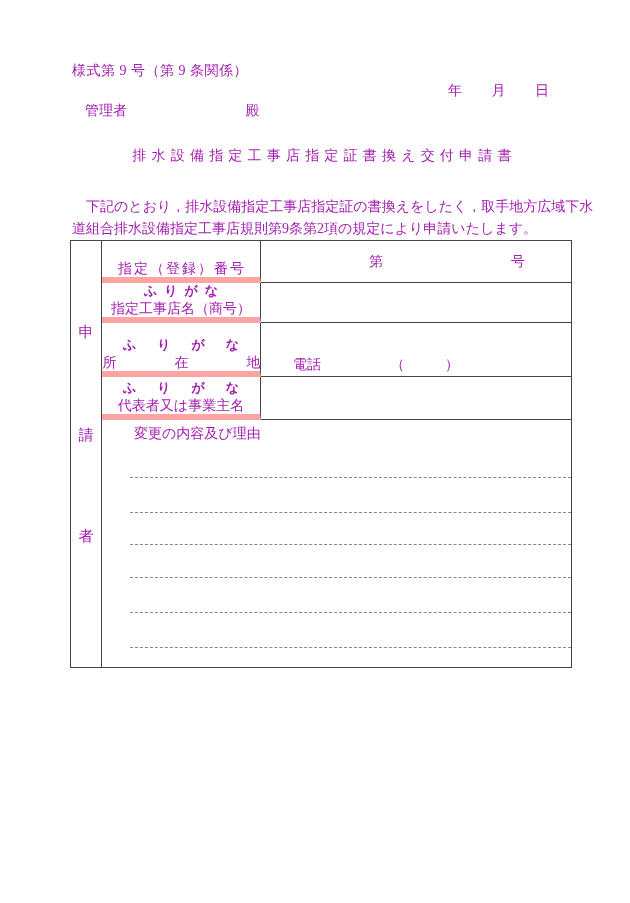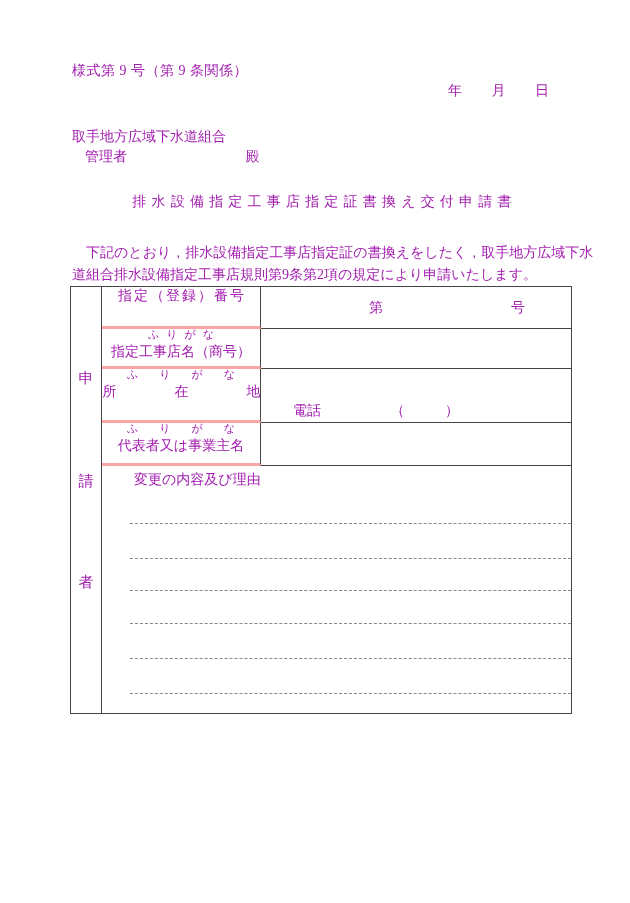--- a/index.html
+++ b/index.html
@@ -84,44 +84,45 @@
     font-size: 15px;
     line-height: 15px;
   }
   .applicant-char.c0 { top: 84px; }
   .applicant-char.c1 { top: 187px; }
   .applicant-char.c2 { top: 288px; }
 
   .label-cell {
     grid-column: 2;
     border-right: 1px solid #444;
-    border-bottom: 3px solid #fca5a5;
+    border-bottom: 6px solid #fca5a5;
     display: flex;
     flex-direction: column;
     align-items: center;
-    justify-content: flex-start;
+    justify-content: flex-end;
   }
   .value-cell {
     grid-column: 3;
     border-bottom: 1px solid #444;
     position: relative;
   }
   .r1 { grid-row: 1; }
   .r2 { grid-row: 2; }
   .r3 { grid-row: 3; }
   .r4 { grid-row: 4; }
 
   .main-label { line-height: 17px; white-space: nowrap; }
   .ls2 { letter-spacing: 2px; margin-right: -2px; }
 
   .furigana {
-    font-size: 11px;
+    font-size: 13px;
     line-height: 10px;
     margin-bottom: 4px;
     white-space: nowrap;
+    font-weight: bold;
   }
   .furigana.tight { letter-spacing: 7px;  margin-right: -7px; }
   .furigana.wide  { letter-spacing: 21px; margin-right: -21px; }
 
   .spread-label {
     display: flex;
     width: 100%;
     padding: 0 12px 0 13px;
     justify-content: space-between;
     line-height: 17px;
@@ -167,21 +168,20 @@
 <div class="page">
 
   <div class="form-no">様式第 9 号（第 9 条関係）</div>
 
   <div class="date-line">
     <span>年</span>
     <span class="gap">月</span>
     <span class="gap">日</span>
   </div>
 
-  <div class="org-line">取手地方広域下水道組合</div>
 
   <div class="role-line">
     <span>管理者</span>
     <span class="honorific">殿</span>
   </div>
 
   <div class="doc-title">排水設備指定工事店指定証書換え交付申請書</div>
 
   <div class="body-paragraph">　下記のとおり，排水設備指定工事店指定証の書換えをしたく，取手地方広域下水
 道組合排水設備指定工事店規則第9条第2項の規定により申請いたします。</div>

